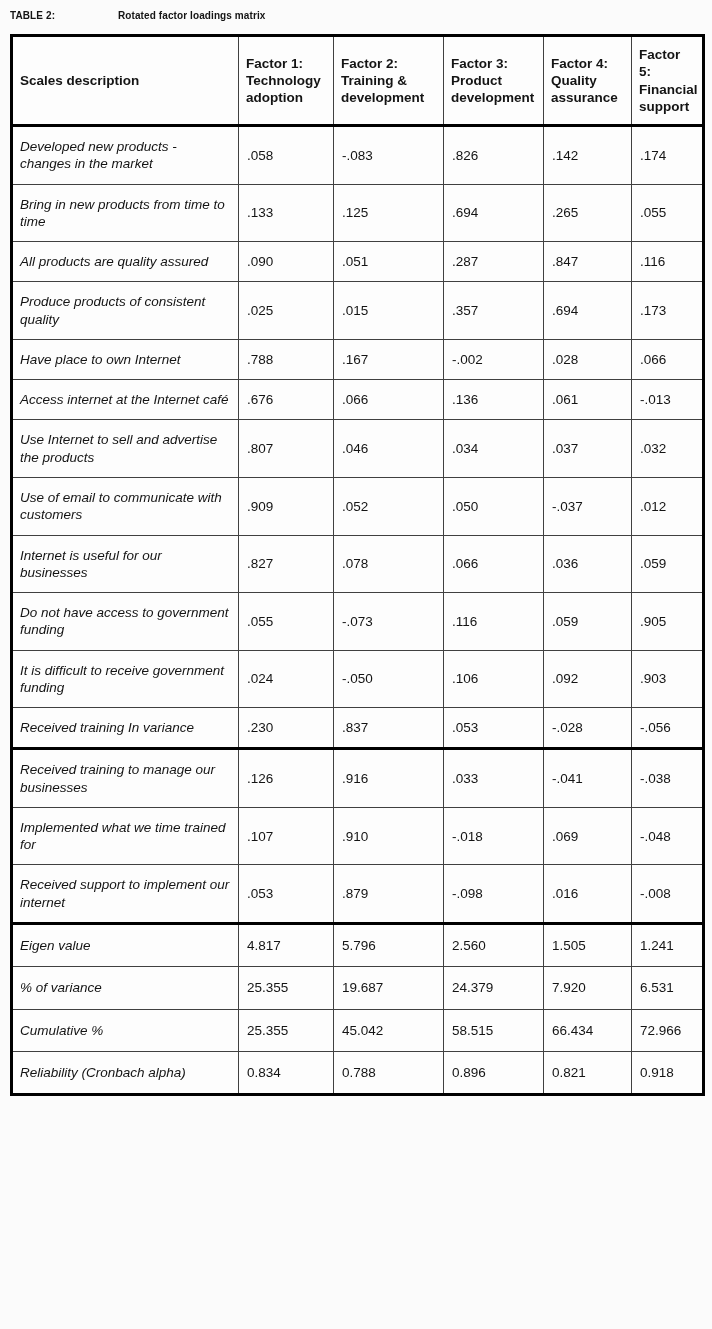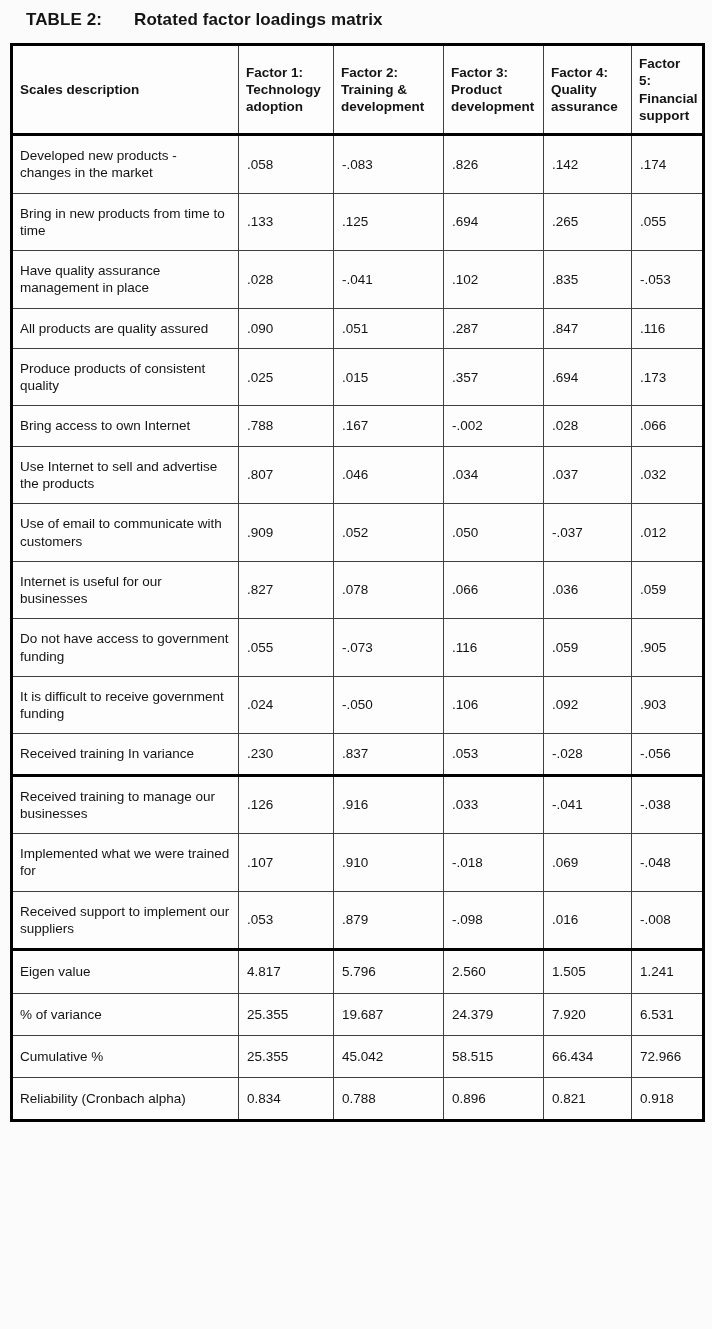--- a/index.html
+++ b/index.html
@@ -5,21 +5,21 @@
   * { box-sizing: border-box; }
   html, body { margin: 0; padding: 0; }
   body {
     background: #fbfbfb;
     font-family: "Liberation Sans", sans-serif;
     color: #141414;
     width: 712px;
   }
   .page { width: 712px; padding: 6px 10px 10px 10px; }
 
-  .caption { font-weight: bold; font-size: 17px; margin: 4px 0 13px 16px; letter-spacing: 0.1px; }
+  .caption { font-weight: bold; font-size: 10px; margin: 4px 0 13px 0; letter-spacing: 0.1px; }
   .caption .caption-label { display: inline-block; width: 108px; }
 
   table.fl-table {
     border-collapse: collapse;
     table-layout: fixed;
     width: 692px;
     border: 3px solid #000;
     background: #fdfdfd;
   }
   .fl-table th, .fl-table td {
@@ -30,21 +30,21 @@
     line-height: 1.28;
     overflow: hidden;
   }
   .fl-table thead th {
     font-weight: bold;
     padding: 9px 7px;
     white-space: pre-line;
     border-bottom: 3px solid #000;
     vertical-align: middle;
   }
-  .fl-table td.label-cell { padding: 11px 7px; }
+  .fl-table td.label-cell { padding: 11px 7px; font-style: italic; }
   .fl-table td.value-cell { padding: 11px 8px; }
   .fl-table tr.group-start td { border-top: 3px solid #000; }
   .fl-table tr.summary-row td { padding-top: 12px; padding-bottom: 12px; }
 </style>
 </head>
 <body>
 
 <div class="page">
 
   <div class="caption">
@@ -91,50 +91,50 @@
         </tr>
         <tr>
           <td class="label-cell">Bring in new products from time to time</td>
           <td class="value-cell">.133</td>
           <td class="value-cell">.125</td>
           <td class="value-cell">.694</td>
           <td class="value-cell">.265</td>
           <td class="value-cell">.055</td>
         </tr>
         <tr>
-          <td class="label-cell">Have quality assurance management in place</td>
-          <td class="value-cell">.028</td>
-          <td class="value-cell">-.041</td>
-          <td class="value-cell">.102</td>
-          <td class="value-cell">.835</td>
-          <td class="value-cell">-.053</td>
-        </tr>
-        <tr>
           <td class="label-cell">All products are quality assured</td>
           <td class="value-cell">.090</td>
           <td class="value-cell">.051</td>
           <td class="value-cell">.287</td>
           <td class="value-cell">.847</td>
           <td class="value-cell">.116</td>
         </tr>
         <tr>
           <td class="label-cell">Produce products of consistent quality</td>
           <td class="value-cell">.025</td>
           <td class="value-cell">.015</td>
           <td class="value-cell">.357</td>
           <td class="value-cell">.694</td>
           <td class="value-cell">.173</td>
         </tr>
         <tr>
-          <td class="label-cell">Bring access to own Internet</td>
+          <td class="label-cell">Have place to own Internet</td>
           <td class="value-cell">.788</td>
           <td class="value-cell">.167</td>
           <td class="value-cell">-.002</td>
           <td class="value-cell">.028</td>
           <td class="value-cell">.066</td>
+        </tr>
+        <tr>
+          <td class="label-cell">Access internet at the Internet café</td>
+          <td class="value-cell">.676</td>
+          <td class="value-cell">.066</td>
+          <td class="value-cell">.136</td>
+          <td class="value-cell">.061</td>
+          <td class="value-cell">-.013</td>
         </tr>
         <tr>
           <td class="label-cell">Use Internet to sell and advertise the products</td>
           <td class="value-cell">.807</td>
           <td class="value-cell">.046</td>
           <td class="value-cell">.034</td>
           <td class="value-cell">.037</td>
           <td class="value-cell">.032</td>
         </tr>
         <tr>
@@ -179,29 +179,29 @@
         </tr>
         <tr class="group-start">
           <td class="label-cell">Received training to manage our businesses</td>
           <td class="value-cell">.126</td>
           <td class="value-cell">.916</td>
           <td class="value-cell">.033</td>
           <td class="value-cell">-.041</td>
           <td class="value-cell">-.038</td>
         </tr>
         <tr>
-          <td class="label-cell">Implemented what we were trained for</td>
+          <td class="label-cell">Implemented what we time trained for</td>
           <td class="value-cell">.107</td>
           <td class="value-cell">.910</td>
           <td class="value-cell">-.018</td>
           <td class="value-cell">.069</td>
           <td class="value-cell">-.048</td>
         </tr>
         <tr>
-          <td class="label-cell">Received support to implement our suppliers</td>
+          <td class="label-cell">Received support to implement our internet</td>
           <td class="value-cell">.053</td>
           <td class="value-cell">.879</td>
           <td class="value-cell">-.098</td>
           <td class="value-cell">.016</td>
           <td class="value-cell">-.008</td>
         </tr>
         <tr class="group-start summary-row">
           <td class="label-cell">Eigen value</td>
           <td class="value-cell">4.817</td>
           <td class="value-cell">5.796</td>

